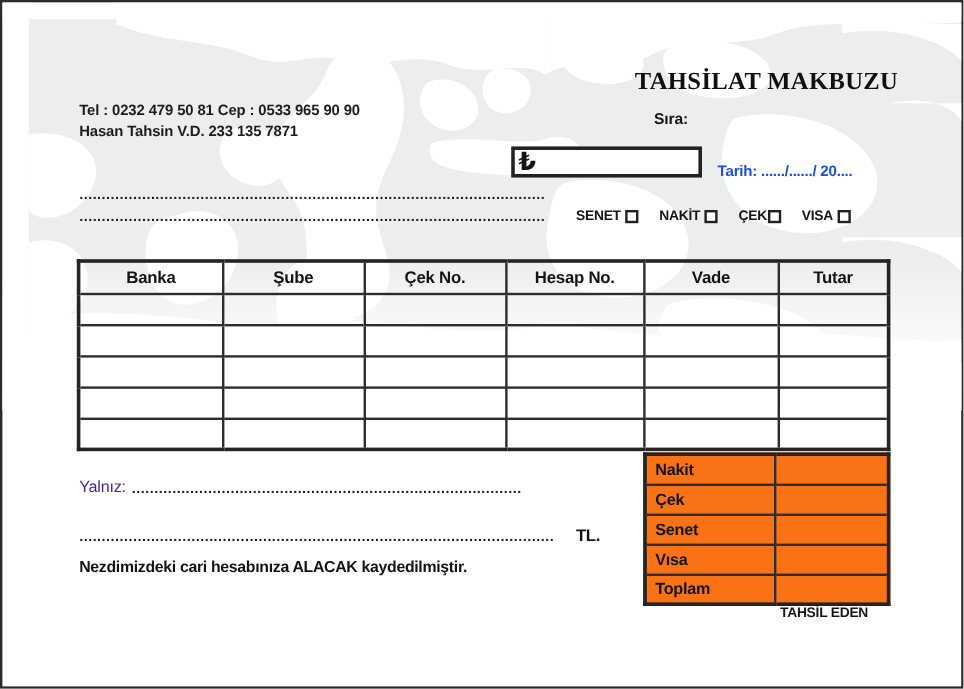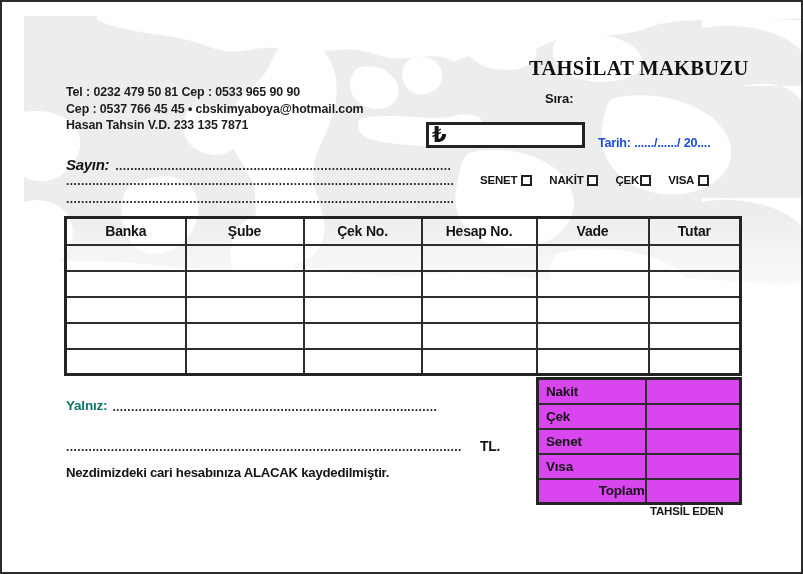--- a/index.html
+++ b/index.html
@@ -217,22 +217,22 @@
     left: 64px;
     top: 396px;
     width: 437px;
   }
   .yalniz-row {
     display: flex;
     align-items: flex-end;
   }
   .yalniz-label {
     font-size: 13.5px;
-    font-weight: bold;
-    color: #0f766e;
+    font-weight: normal;
+    color: #4c1d95;
     margin-right: 5px;
     letter-spacing: -0.2px;
     line-height: 16px;
   }
   .yalniz-line2 {
     position: absolute;
     left: 64px;
     top: 437px;
     width: 434px;
     display: flex;
@@ -259,35 +259,35 @@
   }
 
   
   .sum-table {
     position: absolute;
     left: 534px;
     top: 375px;
     width: 203px;
     border-collapse: collapse;
     table-layout: fixed;
-    background: #d946ef;
+    background: #f97316;
   }
   .sum-table td {
     border: 2px solid #2d2d2d;
     height: 25px;
     padding: 0 0 0 7px;
     font-size: 13.5px;
     font-weight: bold;
     color: #141414;
     letter-spacing: -0.2px;
     box-sizing: border-box;
   }
   .sum-table td.val { padding: 0; }
   .sum-table tr:first-child td { border-top: 3px solid #242424; }
-  .sum-table tr:last-child td { border-bottom: 3px solid #242424; text-align: right; }
+  .sum-table tr:last-child td { border-bottom: 3px solid #242424; }
   .sum-table td:first-child { border-left: 3px solid #242424; }
   .sum-table td:last-child { border-right: 3px solid #242424; }
 
   .tahsil {
     position: absolute;
     left: 648px;
     top: 503px;
     font-size: 11.5px;
     font-weight: bold;
     color: #171717;
@@ -349,29 +349,24 @@
         <path d="M22,262 C120,250 200,276 260,268 C320,260 360,280 430,272 C500,264 540,286 620,278 C700,270 760,288 803,280 L803,340 L22,340 Z"></path>
       </g>
     </svg>
   </div>
   <div class="wm-fade"></div>
 
   <div class="layer">
 
     <div class="addr">
       <span class="ln">Tel   : 0232 479 50 81 Cep : 0533 965 90 90</span>
-      <span class="ln">Cep : 0537 766 45 45 • cbskimyaboya@hotmail.com</span>
       <span class="ln">Hasan Tahsin V.D.   233 135 7871</span>
     </div>
 
     <div class="sayin-wrap">
-      <div class="sayin-row">
-        <span class="sayin-label">Sayın:</span>
-        <span class="dots">..........................................................................................</span>
-      </div>
       <div class="dots-row">........................................................................................................</div>
       <div class="dots-row">........................................................................................................</div>
     </div>
 
     <div class="title">TAHSİLAT MAKBUZU</div>
 
     <div class="sira">Sıra:</div>
 
     <div class="amount-box">
       <span class="lira">₺</span>

